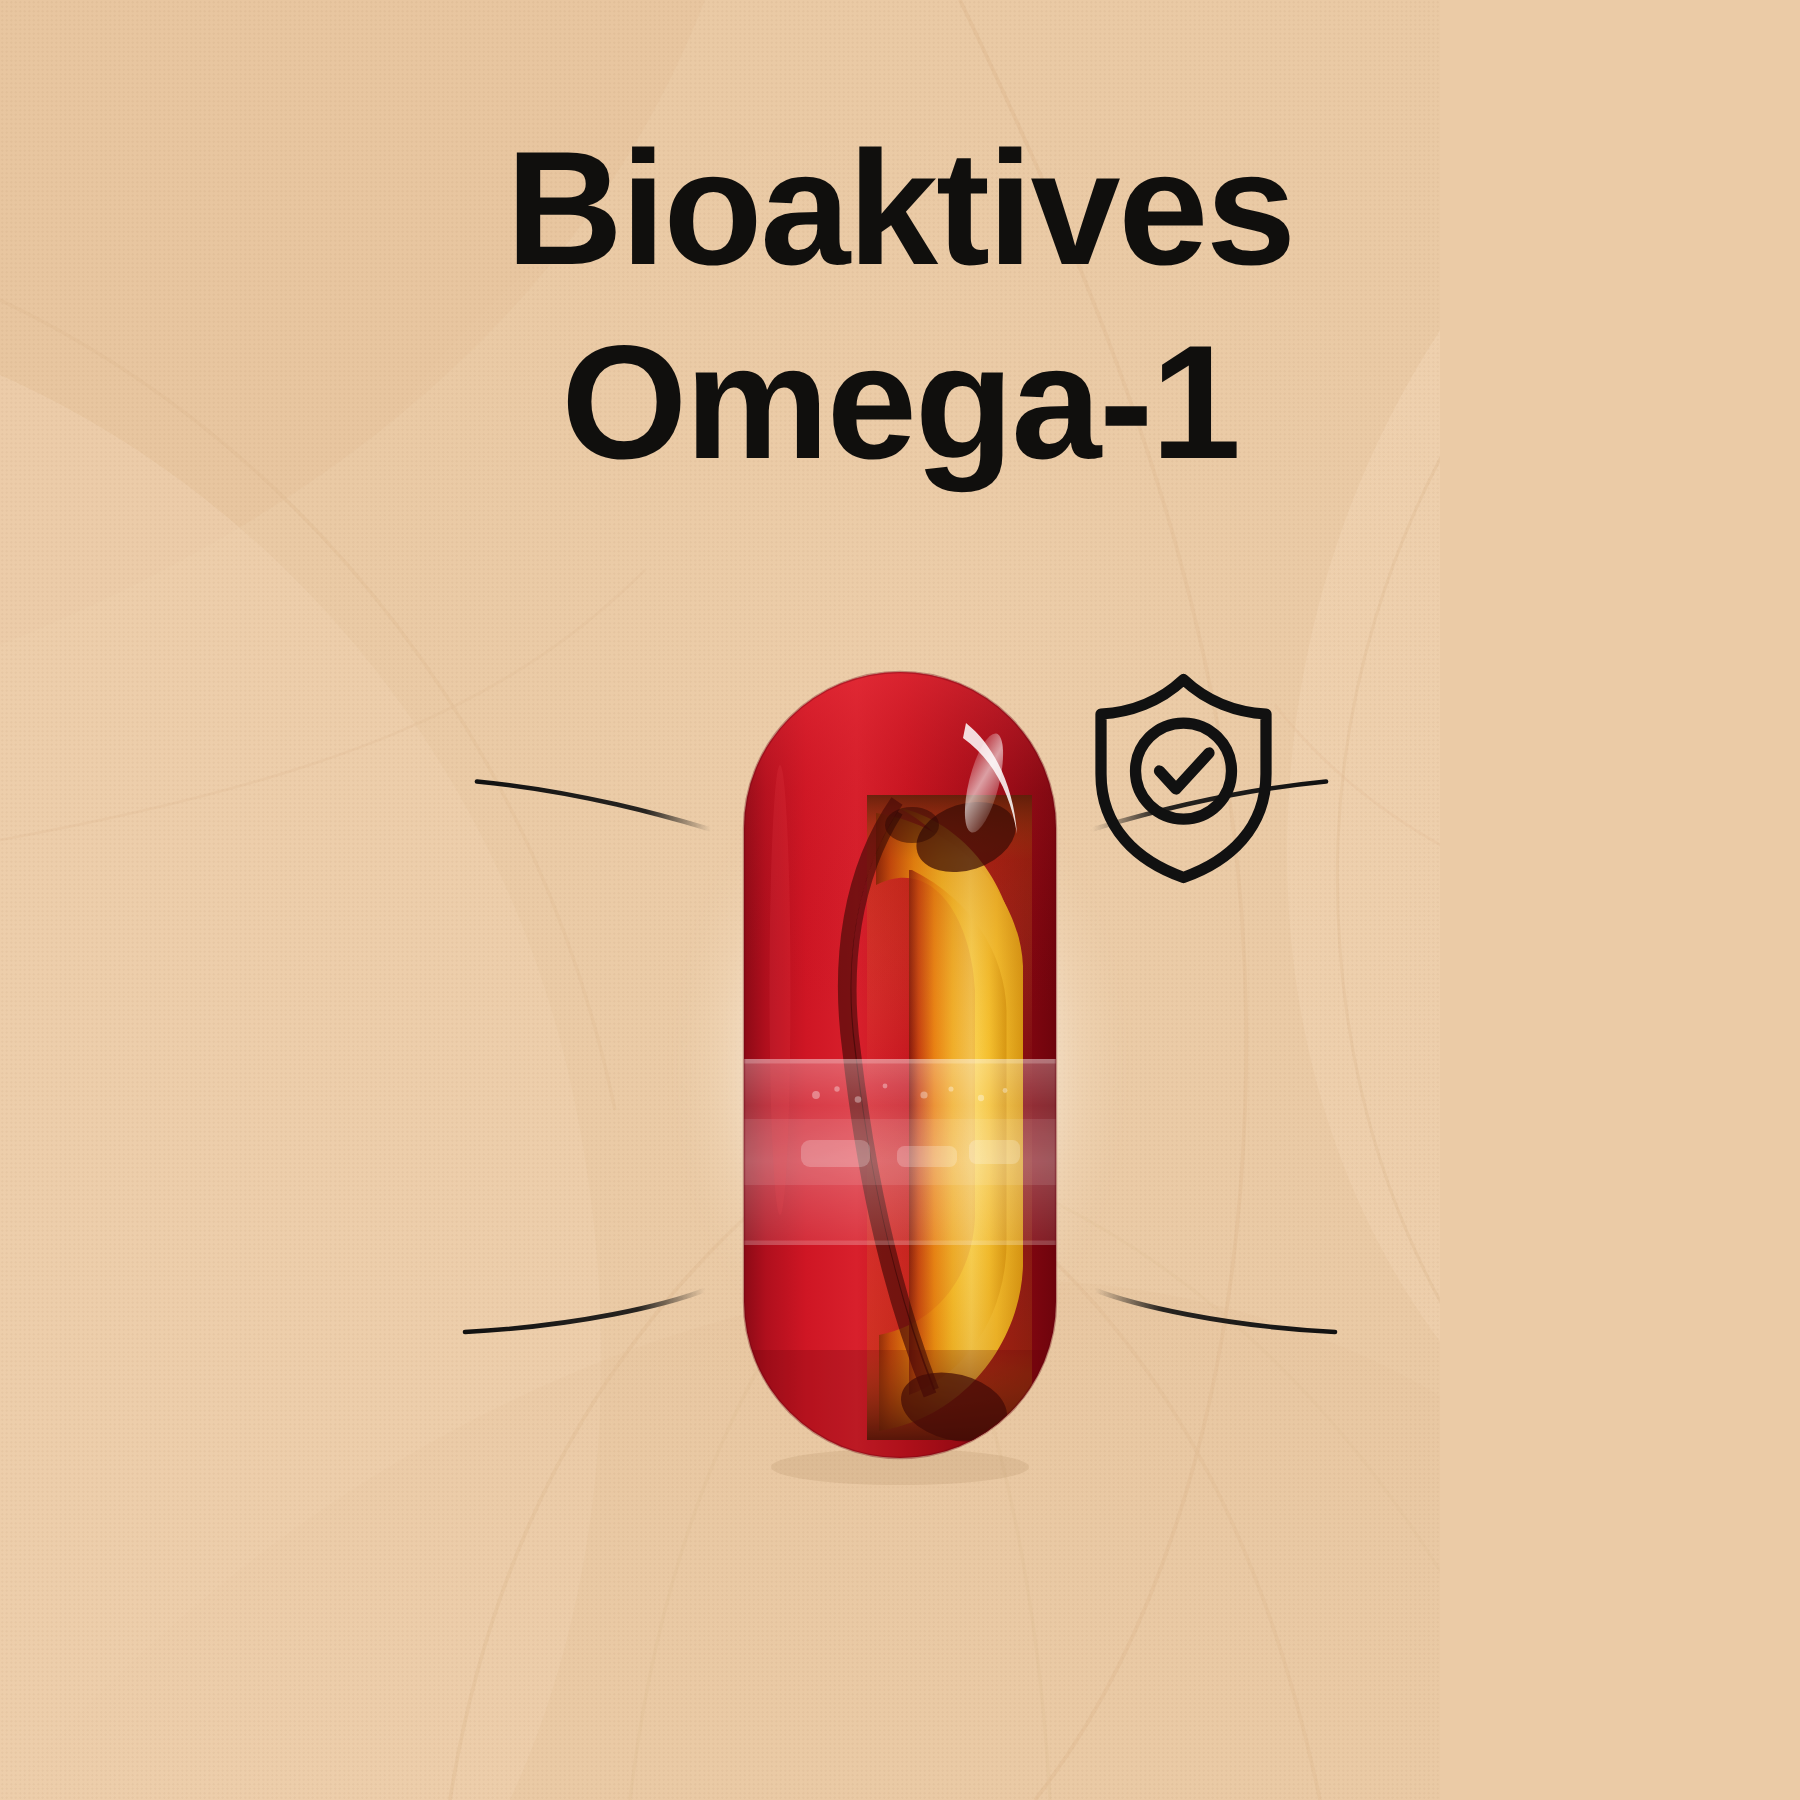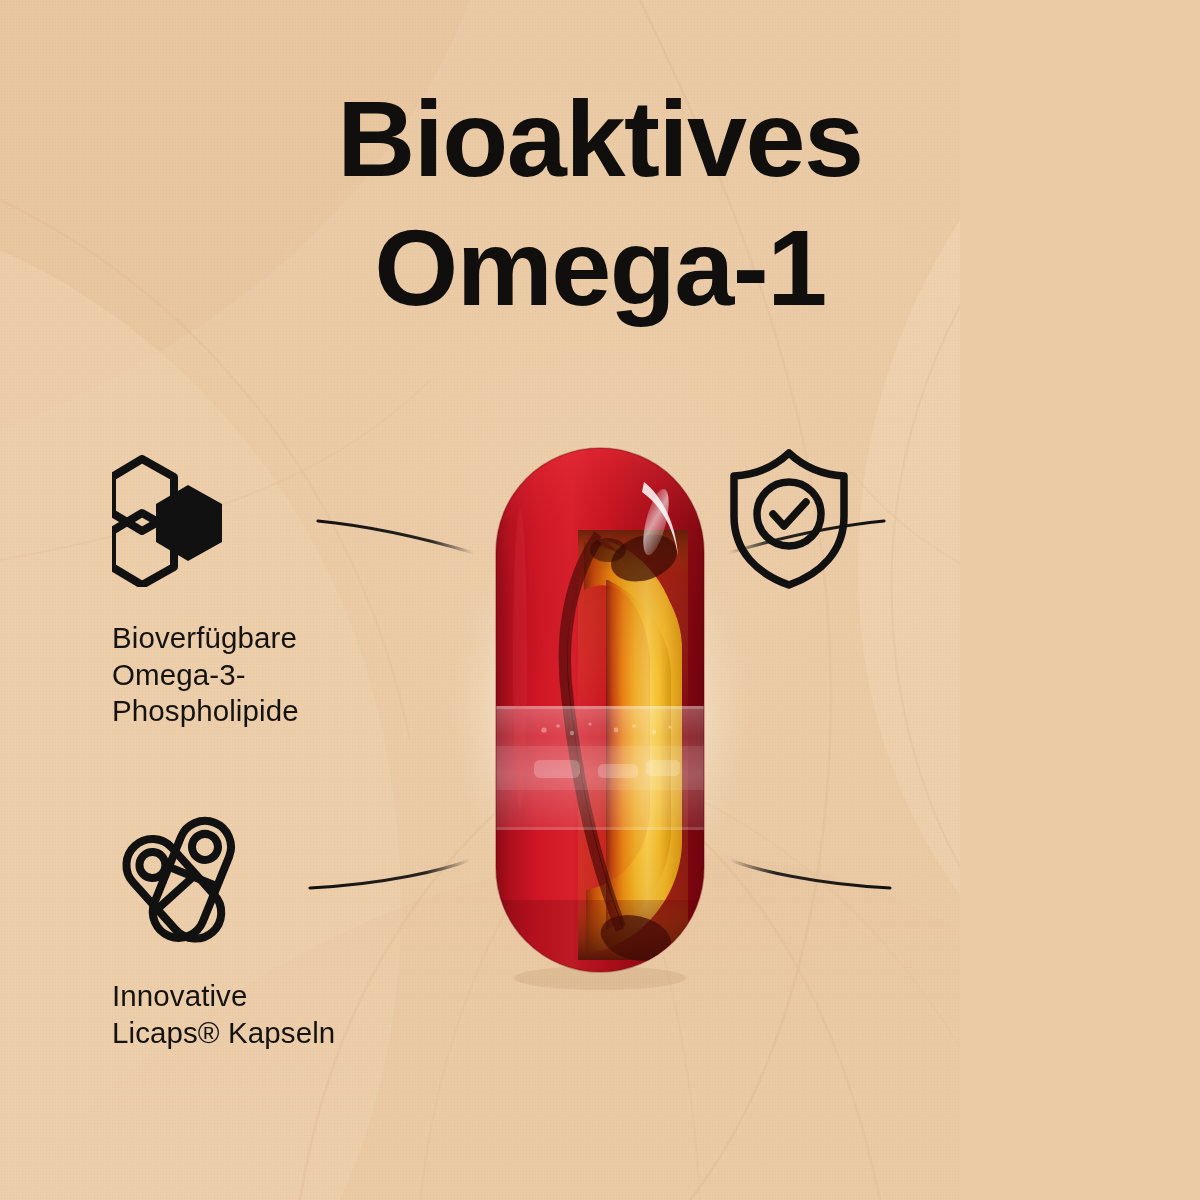--- a/index.html
+++ b/index.html
@@ -300,62 +300,26 @@
 
         <ellipse cx="72" cy="230" rx="7" ry="150" fill="#FF5560" opacity=".13"></ellipse>
 
         <rect x="48" y="470" width="208" height="72" fill="#5A030A" opacity=".22"></rect>
       </g>
 
       <rect x="48" y="18" width="208" height="524" rx="104" ry="104" fill="none" stroke="#6B0410" stroke-width="1.6" opacity=".35"></rect>
     </svg>
   </div>
 
-  <div class="feature f-left" id="feat-tl">
-    <span class="icon-wrap">
-      <svg width="135" height="132" viewBox="0 0 135 132" aria-hidden="true">
-        <g fill="none" stroke="#111111" stroke-width="8" stroke-linejoin="round">
-          <polygon points="30,4 62,22 62,58 30,76 0,58 0,22"></polygon>
-          <polygon points="30,58 62,76 62,112 30,130 0,112 0,76"></polygon>
-        </g>
-        <polygon points="76,30 110,49 110,87 76,106 44,87 44,49" fill="#111111"></polygon>
-      </svg>
-    </span>
-    <div class="caption">Bioverfügbare
-Omega-3-
-Phospholipide</div>
-  </div>
 
   <div class="feature f-right" id="feat-tr">
     <span class="icon-wrap">
       <svg width="126" height="142" viewBox="0 0 126 142" aria-hidden="true">
         <path d="M63,5 C47,20 27,27 8,28 L8,68 C8,104 32,126 63,137 C94,126 118,104 118,68 L118,28 C99,27 79,20 63,5 Z" fill="none" stroke="#111111" stroke-width="7.5" stroke-linejoin="round"></path>
         <circle cx="63" cy="66" r="32" fill="none" stroke="#111111" stroke-width="7.5"></circle>
         <path d="M47,66 L58,78 L80,54" fill="none" stroke="#111111" stroke-width="7.5" stroke-linecap="round" stroke-linejoin="round"></path>
       </svg>
     </span>
   </div>
 
-  <div class="feature f-left" id="feat-bl">
-    <span class="icon-wrap">
-      <svg width="140" height="140" viewBox="0 0 140 140" aria-hidden="true">
-        <g fill="none" stroke="#111111" stroke-width="8" stroke-linejoin="round">
-
-          <g transform="rotate(-42 62 74)">
-            <rect x="34" y="18" width="52" height="116" rx="26" ry="26"></rect>
-            <line x1="34" y1="80" x2="86" y2="80"></line>
-            <circle cx="60" cy="44" r="13"></circle>
-          </g>
-
-          <g transform="rotate(22 78 72)">
-            <rect x="52" y="6" width="52" height="122" rx="26" ry="26"></rect>
-            <line x1="52" y1="64" x2="104" y2="64"></line>
-            <circle cx="78" cy="32" r="13"></circle>
-          </g>
-        </g>
-      </svg>
-    </span>
-    <div class="caption">Innovative
-Licaps® Kapseln</div>
-  </div>
 
 
 </div>
 
 </body></html>

